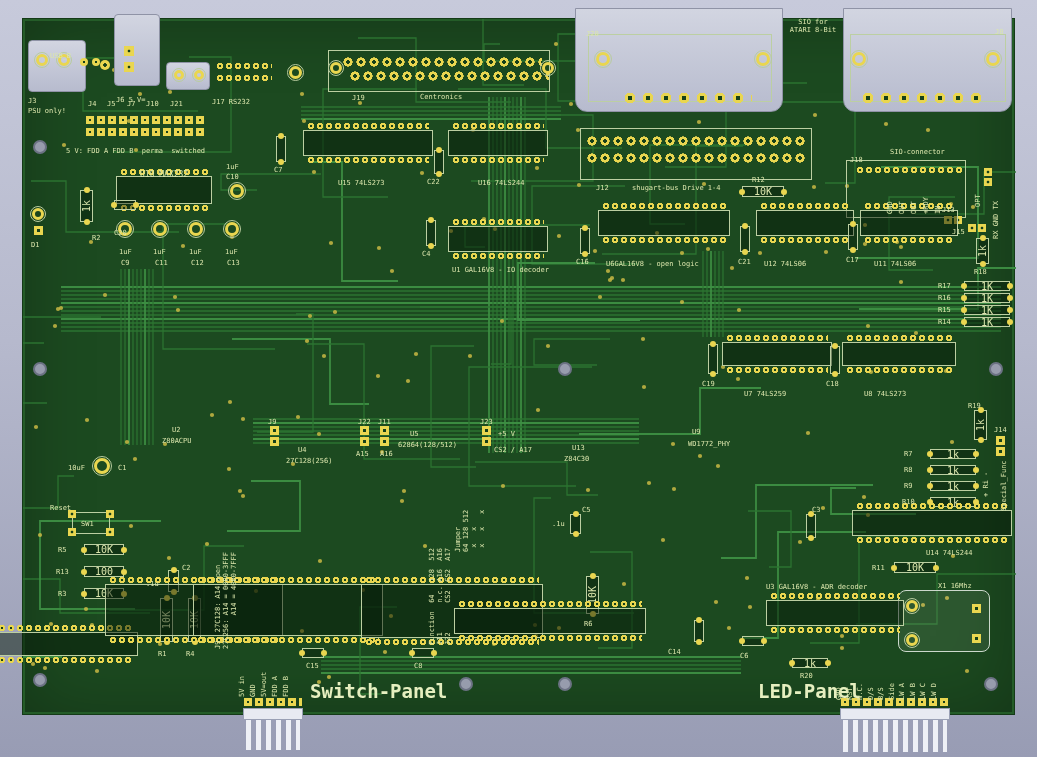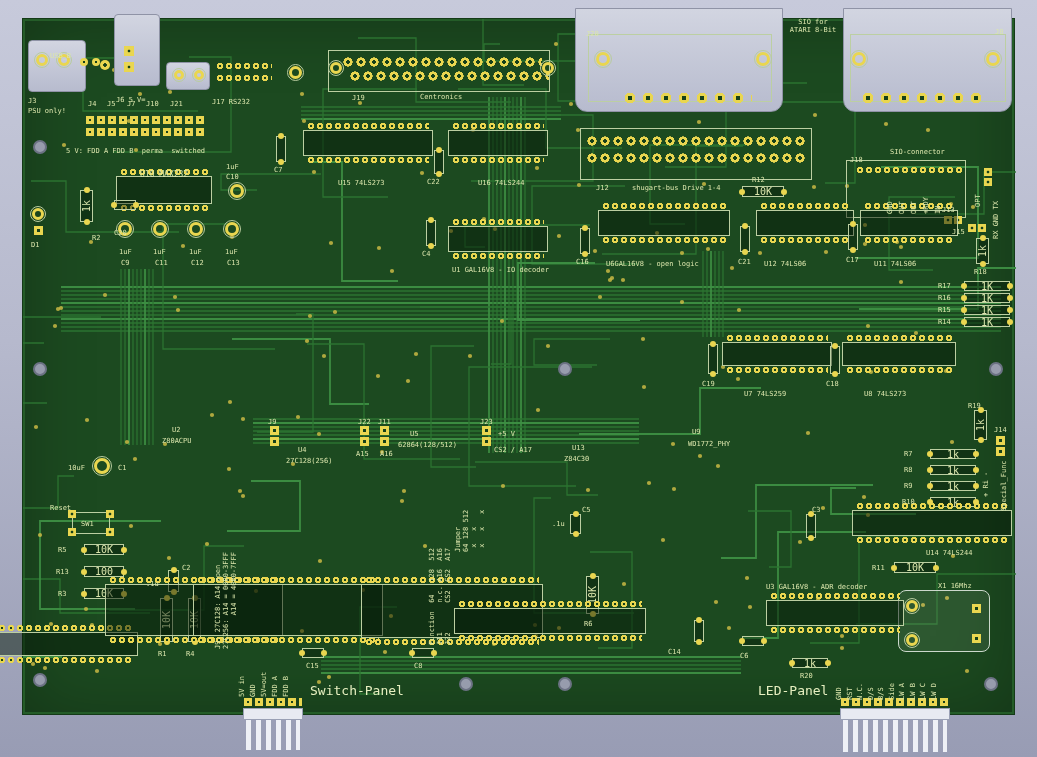--- a/index.html
+++ b/index.html
@@ -8,21 +8,21 @@
          background:linear-gradient(180deg,#c7cadb 0%,#b6b9cd 45%,#989cb4 100%)}
   #board{position:absolute;left:22px;top:18px;width:993px;height:697px;background:#1c4a20;
          border:1px solid #143a17;box-shadow:inset 0 0 0 2px #245c28, inset 0 0 70px rgba(0,0,0,.28)}
   #traces-svg{position:absolute;left:0;top:0}
   #traces-svg path.t1{stroke:#2c7531;fill:none;stroke-width:1.3;opacity:.95}
   #traces-svg path.t2{stroke:#3d8f43;fill:none;stroke-width:1.8;opacity:.95}
   #traces-svg circle{fill:#c9b944;opacity:.85}
 
   .lbl{position:absolute;font-size:8px;line-height:9px;color:#dbe6ac;white-space:pre;z-index:5}
   .lbl.s{font-size:7px;line-height:8px}
-  .lbl.b{font-size:13px;line-height:14px;font-weight:normal;color:#e6efc0}
+  .lbl.b{font-size:19px;line-height:14px;font-weight:bold;color:#e6efc0}
   .v{transform-origin:0 100%;transform:rotate(-90deg)}
   .vtxt{writing-mode:vertical-rl;transform:rotate(180deg)}
 
   .dip{position:absolute;display:flex;z-index:4}
   .dip.h{flex-direction:column}
   .dip.v{flex-direction:row}
   .prow{flex:0 0 8px;height:8px;margin:0 4px;background-repeat:repeat-x;background-size:9px 8px;
         background-image:radial-gradient(circle 1.2px at 4px 4px,#16401a 98%,transparent 100%),
                          radial-gradient(circle 3px at 4px 4px,#e9d650 98%,transparent 100%)}
   .pcol{flex:0 0 8px;width:8px;margin:4px 0;background-repeat:repeat-y;background-size:8px 9px;

